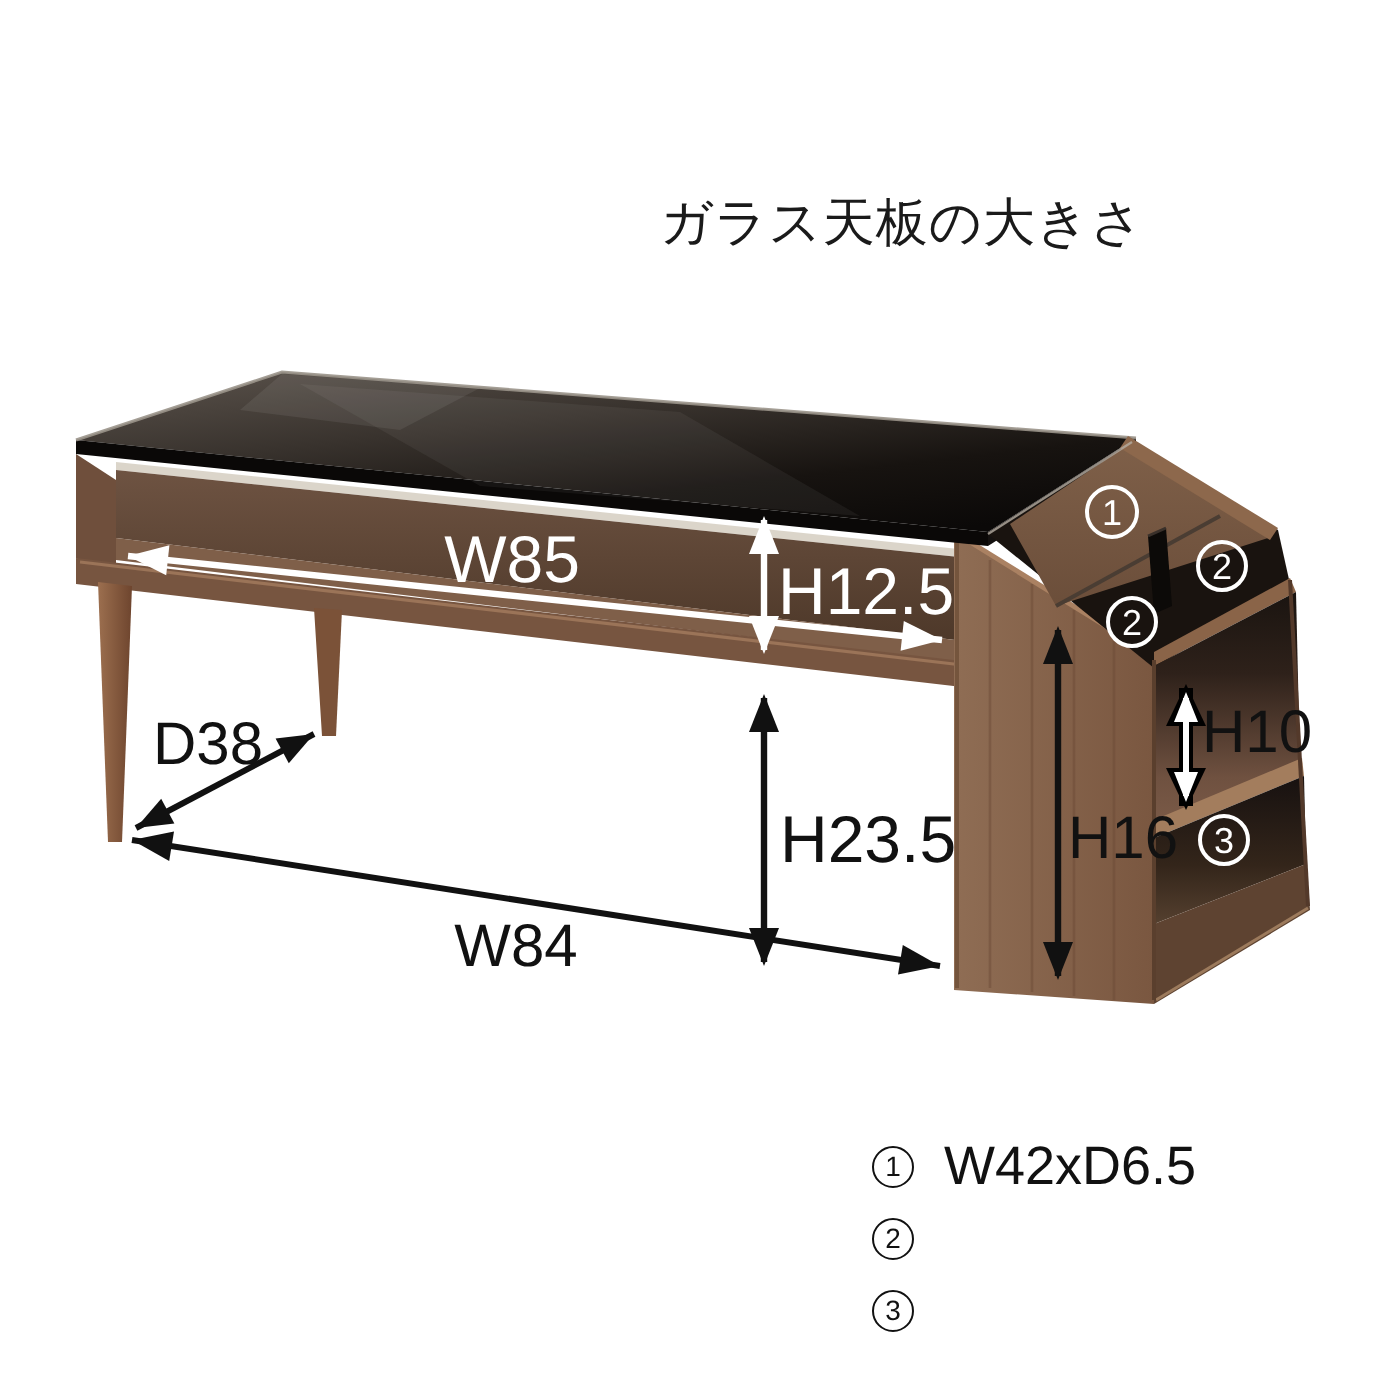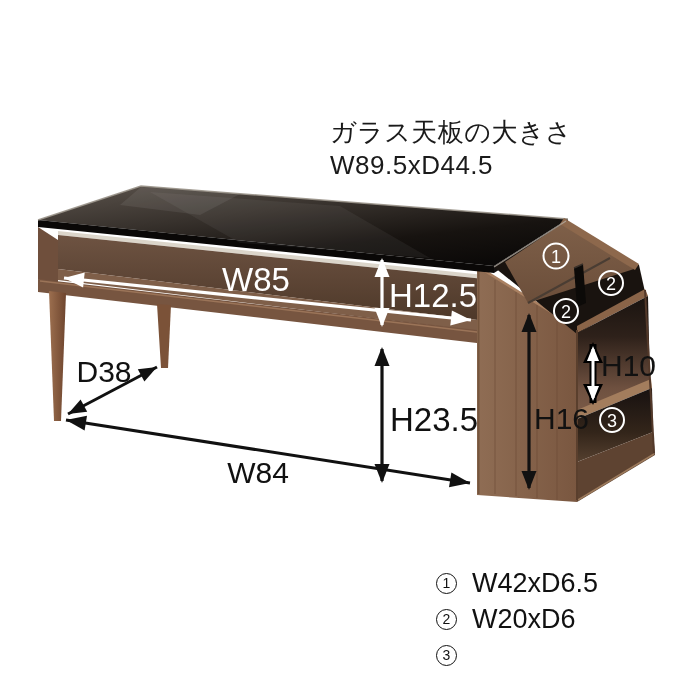--- a/index.html
+++ b/index.html
@@ -2,21 +2,21 @@
 <html><head>
 <meta charset="utf-8">
 <style>
   html,body{margin:0;padding:0;background:#ffffff;}
   .stage{
     position:relative;width:700px;height:700px;background:#ffffff;overflow:hidden;
     font-family:"Liberation Sans", sans-serif;
   }
   .scene{position:absolute;left:0;top:0;width:700px;height:700px;}
   .title-block{
-    position:absolute;left:330px;top:116px;color:#1a1a1a;
+    position:absolute;left:330px;top:95px;color:#1a1a1a;
     font-size:26px;line-height:33px;letter-spacing:0.5px;white-space:nowrap;
   }
   .legend-block{position:absolute;left:436px;top:565px;}
   .legend-row{display:flex;align-items:center;height:36px;}
   .legend-num{
     width:21px;height:21px;border:1.6px solid #111;border-radius:50%;
     display:flex;align-items:center;justify-content:center;
     font-size:14px;color:#111;flex:0 0 auto;box-sizing:border-box;
   }
   .legend-text{margin-left:15px;font-size:27px;color:#111;white-space:nowrap;}
@@ -177,30 +177,28 @@
       <text class="marker-digit" x="566" y="317.5" text-anchor="middle">2</text>
     </g>
     <g>
       <circle cx="612" cy="420" r="12" fill="none" stroke="#ffffff" stroke-width="2"></circle>
       <text class="marker-digit" x="612" y="426.5" text-anchor="middle">3</text>
     </g>
   </svg>
 
   <div class="title-block">
     <div>ガラス天板の大きさ</div>
-    <div>W89.5xD44.5</div>
   </div>
 
   <div class="legend-block">
     <div class="legend-row">
       <span class="legend-num">1</span>
       <span class="legend-text">W42xD6.5</span>
     </div>
     <div class="legend-row">
       <span class="legend-num">2</span>
-      <span class="legend-text">W20xD6</span>
     </div>
     <div class="legend-row">
       <span class="legend-num">3</span>
     </div>
   </div>
 
 </div>
 
 </body></html>

